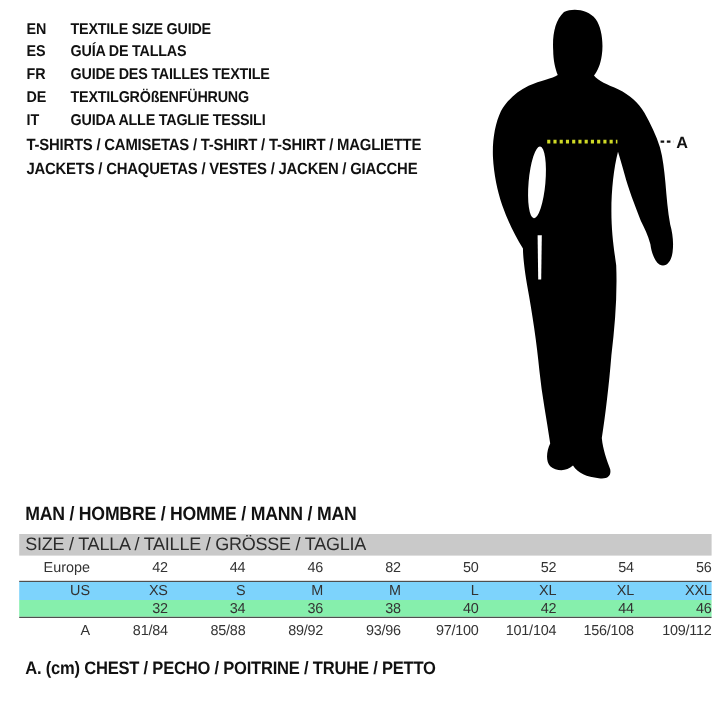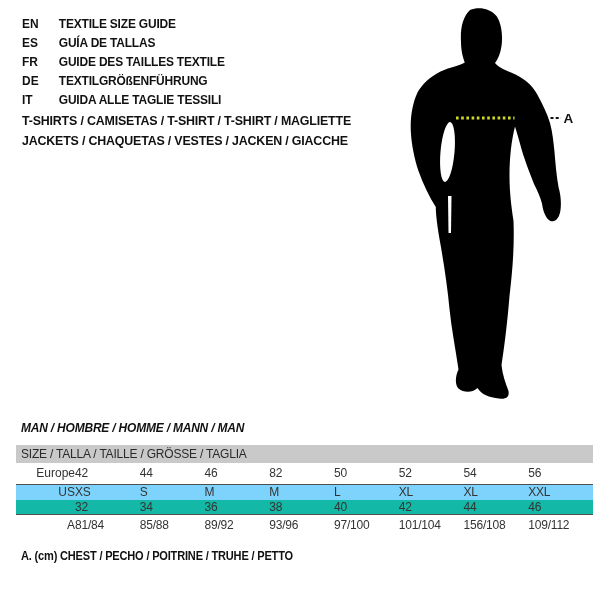--- a/index.html
+++ b/index.html
@@ -13,35 +13,35 @@
   .lang-code{width:40px;flex:0 0 40px;}
   .lang-label{letter-spacing:-0.2px;}
 
   
   .categories{position:absolute;left:22px;top:111px;font-weight:700;font-size:13.5px;line-height:20px;letter-spacing:-0.2px;}
 
   
   .figure-layer{position:absolute;left:0;top:0;width:600px;height:600px;}
 
   
-  .gender{position:absolute;left:21px;top:420px;font-weight:700;font-size:13px;letter-spacing:-0.2px;font-style:italic;}
+  .gender{position:absolute;left:21px;top:420px;font-weight:700;font-size:16px;letter-spacing:-0.2px;}
 
   
   .size-table{position:absolute;left:16px;top:445px;width:577px;font-size:12px;color:#333;}
-  .t-header{background:#c9c9c9;height:18px;line-height:18px;padding-left:5px;font-size:12px;color:#2b2b2b;letter-spacing:-0.2px;}
+  .t-header{background:#c9c9c9;height:18px;line-height:18px;padding-left:5px;font-size:15px;color:#2b2b2b;letter-spacing:-0.2px;}
   .t-row{display:grid;grid-template-columns:59px repeat(8,1fr);}
   .t-label{text-align:right;padding-left:5px;}
-  .t-cell{text-align:left;letter-spacing:-0.2px;}
+  .t-cell{text-align:right;letter-spacing:-0.2px;}
   .r-europe{height:21px;line-height:21px;border-bottom:1px solid #4f4f4f;}
   .r-us{height:15px;line-height:15px;background:#7dd3fc;}
-  .r-num{height:14px;line-height:14px;background:#14b8a6;}
+  .r-num{height:14px;line-height:14px;background:#86efac;}
   .r-a{height:20px;line-height:20px;border-top:1px solid #4f4f4f;}
 
   
-  .footnote{position:absolute;left:21px;top:549px;font-weight:700;font-size:12px;letter-spacing:-0.2px;}
+  .footnote{position:absolute;left:21px;top:549px;font-weight:700;font-size:15px;letter-spacing:-0.2px;}
 </style>
 </head>
 <body>
 
 <div class="canvas">
 
   <svg class="figure-layer" viewBox="0 0 600 600" xmlns="http://www.w3.org/2000/svg">
     <path fill="#000000" d="
       M470 10
       C478 6.5 490 8 496.5 16

